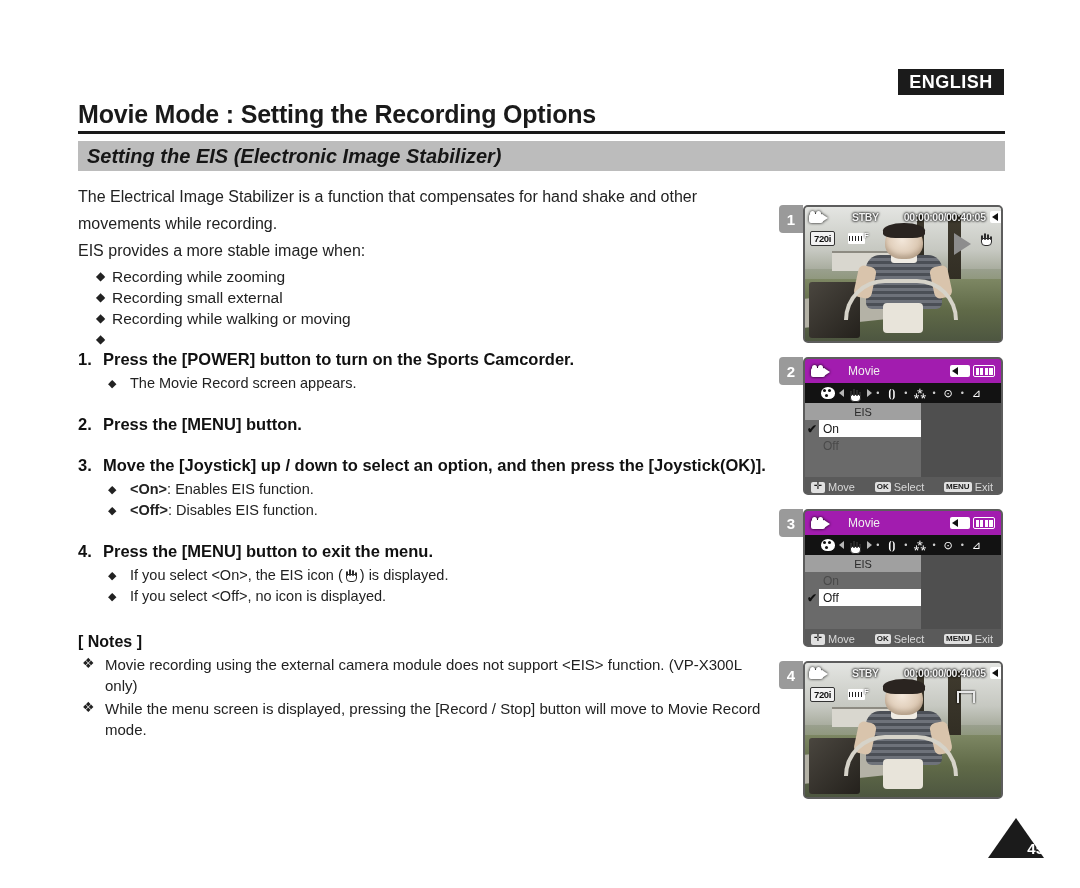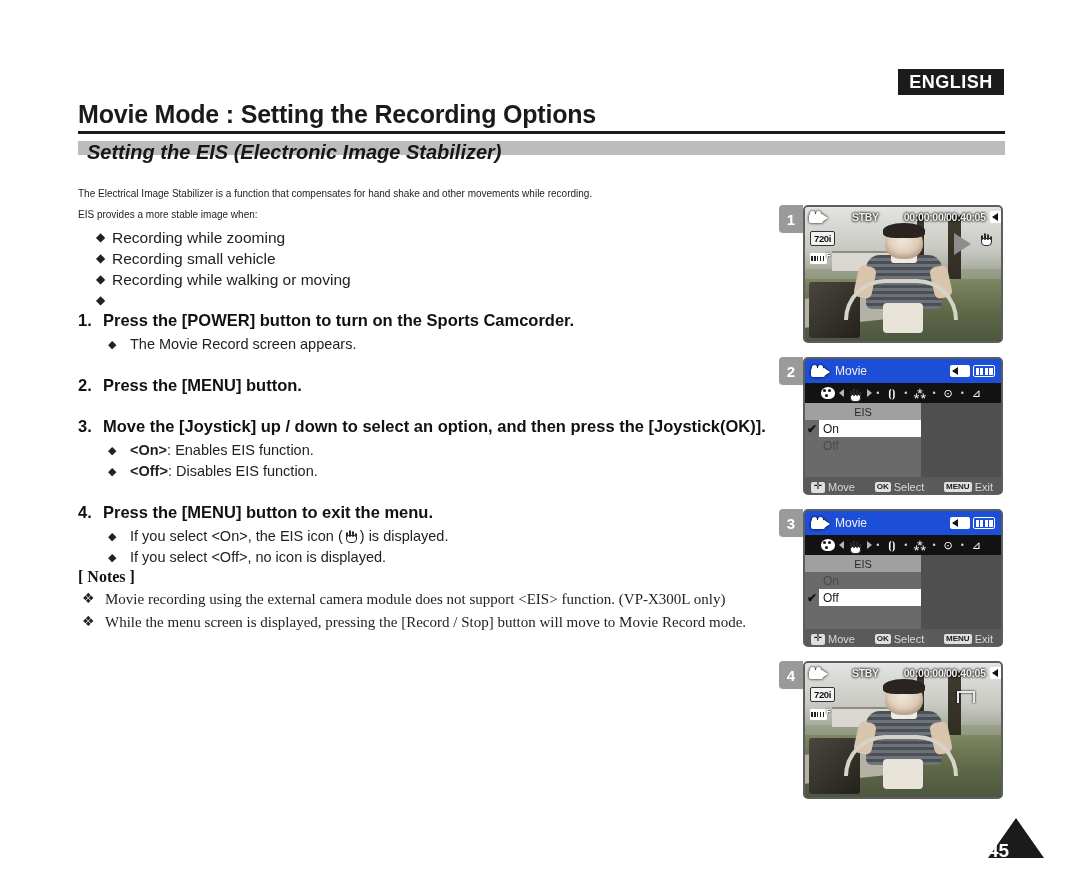--- a/index.html
+++ b/index.html
@@ -50,43 +50,44 @@
     width: 927px;
     height: 3px;
     background: #1a1a1a;
   }
 
   #section-bar {
     position: absolute;
     left: 78px;
     top: 141px;
     width: 927px;
-    height: 14px;
+    height: 30px;
     background: #bcbcbc;
     display: flex;
+    align-items: center;
   }
   #section-bar .section-title {
     padding-left: 9px;
     font-size: 20px;
     font-weight: bold;
     font-style: italic;
     color: #161616;
   }
 
   
   #content-column {
     position: absolute;
     left: 78px;
     top: 183px;
     width: 690px;
   }
 
   .intro-line {
-    font-size: 10px;
-    line-height: 21px;
+    font-size: 16px;
+    line-height: 27px;
     color: #222;
   }
 
   .bullet-list {
     margin: 2px 0 0 0;
     padding: 0;
     list-style: none;
   }
   .bullet-list li {
     font-size: 15.5px;
@@ -143,21 +144,21 @@
   .inline-hand {
     display: inline-block;
     width: 13px;
     height: 13px;
     vertical-align: -2px;
     margin: 0 1px;
   }
 
   
   #notes {
-    font-family: Liberation Serif, serif;
+    margin-top: 26px;
   }
   #notes .notes-title {
     font-size: 16px;
     font-weight: bold;
     color: #111;
     margin-bottom: 3px;
   }
   .notes-list {
     margin: 0;
     padding: 0;
@@ -344,21 +345,21 @@
   .batt-icon {
     width: 22px; height: 12px; border: 1.5px solid #fff;
     border-radius: 2px; position: relative; flex: 0 0 auto;
     display: flex; gap: 1.5px; align-items: center; padding: 0 1.5px;
     box-sizing: border-box;
   }
   .batt-icon span { flex: 1; height: 7px; background: #fff; }
 
   .osd-left {
     position: absolute; left: 5px; top: 24px; z-index: 2;
-    display: flex; flex-direction: column; gap: 5px;
+    display: flex; flex-direction: row; gap: 13px;
   }
   .res-badge {
     background: #f2f2f2; color: #111;
     font-size: 9.5px; font-weight: bold;
     padding: 1px 3px; border-radius: 2px;
     border: 1px solid #333;
     letter-spacing: -0.4px;
   }
   .qual-icon {
     width: 21px; height: 13px; position: relative;
@@ -410,22 +411,22 @@
     box-sizing: border-box;
   }
   .hand-icon .f1 { left: 2px; height: 5px; }
   .hand-icon .f2 { left: 5px; height: 7px; }
   .hand-icon .f3 { left: 8px; height: 6px; }
   .hand-icon .f4 { left: 11px; height: 4px; }
 
   
   .menu-lcd { height: 138px; background: #4f4f4f; }
   .menu-titlebar {
-    height: 24px; background: #1d4ed8;
-    display: flex; align-items: center; padding: 0 6px; gap: 5px;
+    height: 24px; background: #a21caf;
+    display: flex; align-items: center; padding: 0 6px; gap: 18px;
     box-sizing: border-box;
   }
   .menu-title-text {
     color: #f0f0f0; font-size: 12px;
   }
   .menu-iconrow {
     height: 20px; background: #121212;
     display: flex; align-items: center; justify-content: center;
     gap: 4px; padding: 0 6px;
     box-sizing: border-box;
@@ -515,44 +516,44 @@
     height: 0;
     border-left: 28px solid transparent;
     border-right: 28px solid transparent;
     border-bottom: 40px solid #1b1b1b;
   }
   #page-number-text {
     position: absolute;
     left: 988px;
     top: 840px;
     width: 56px;
-    text-align: left;
+    text-align: right;
     color: #ffffff;
-    font-size: 19px;
+    font-size: 15px;
     font-weight: bold;
   }
 </style>
 </head>
 <body>
 
 <div id="english-badge">ENGLISH</div>
 <div id="page-title">Movie Mode : Setting the Recording Options</div>
 <div id="title-rule"></div>
 <div id="section-bar">
   <div class="section-title">Setting the EIS (Electronic Image Stabilizer)</div>
 </div>
 
 <div id="content-column">
 
   <div class="intro-line">The Electrical Image Stabilizer is a function that compensates for hand shake and other movements while recording.</div>
   <div class="intro-line">EIS provides a more stable image when:</div>
 
   <ul class="bullet-list">
     <li><span class="dia">◆</span><span>Recording while zooming</span></li>
-    <li><span class="dia">◆</span><span>Recording small vehicle</span></li>
+    <li><span class="dia">◆</span><span>Recording small external</span></li>
     <li><span class="dia">◆</span><span>Recording while walking or moving</span></li>
     <li><span class="dia">◆</span></li>
   </ul>
 
   <div class="step">
     <div class="step-head">
       <span class="step-num">1.</span>
       <span class="step-text">Press the [POWER] button to turn on the Sports Camcorder.</span>
     </div>
     <ul class="step-sub">

